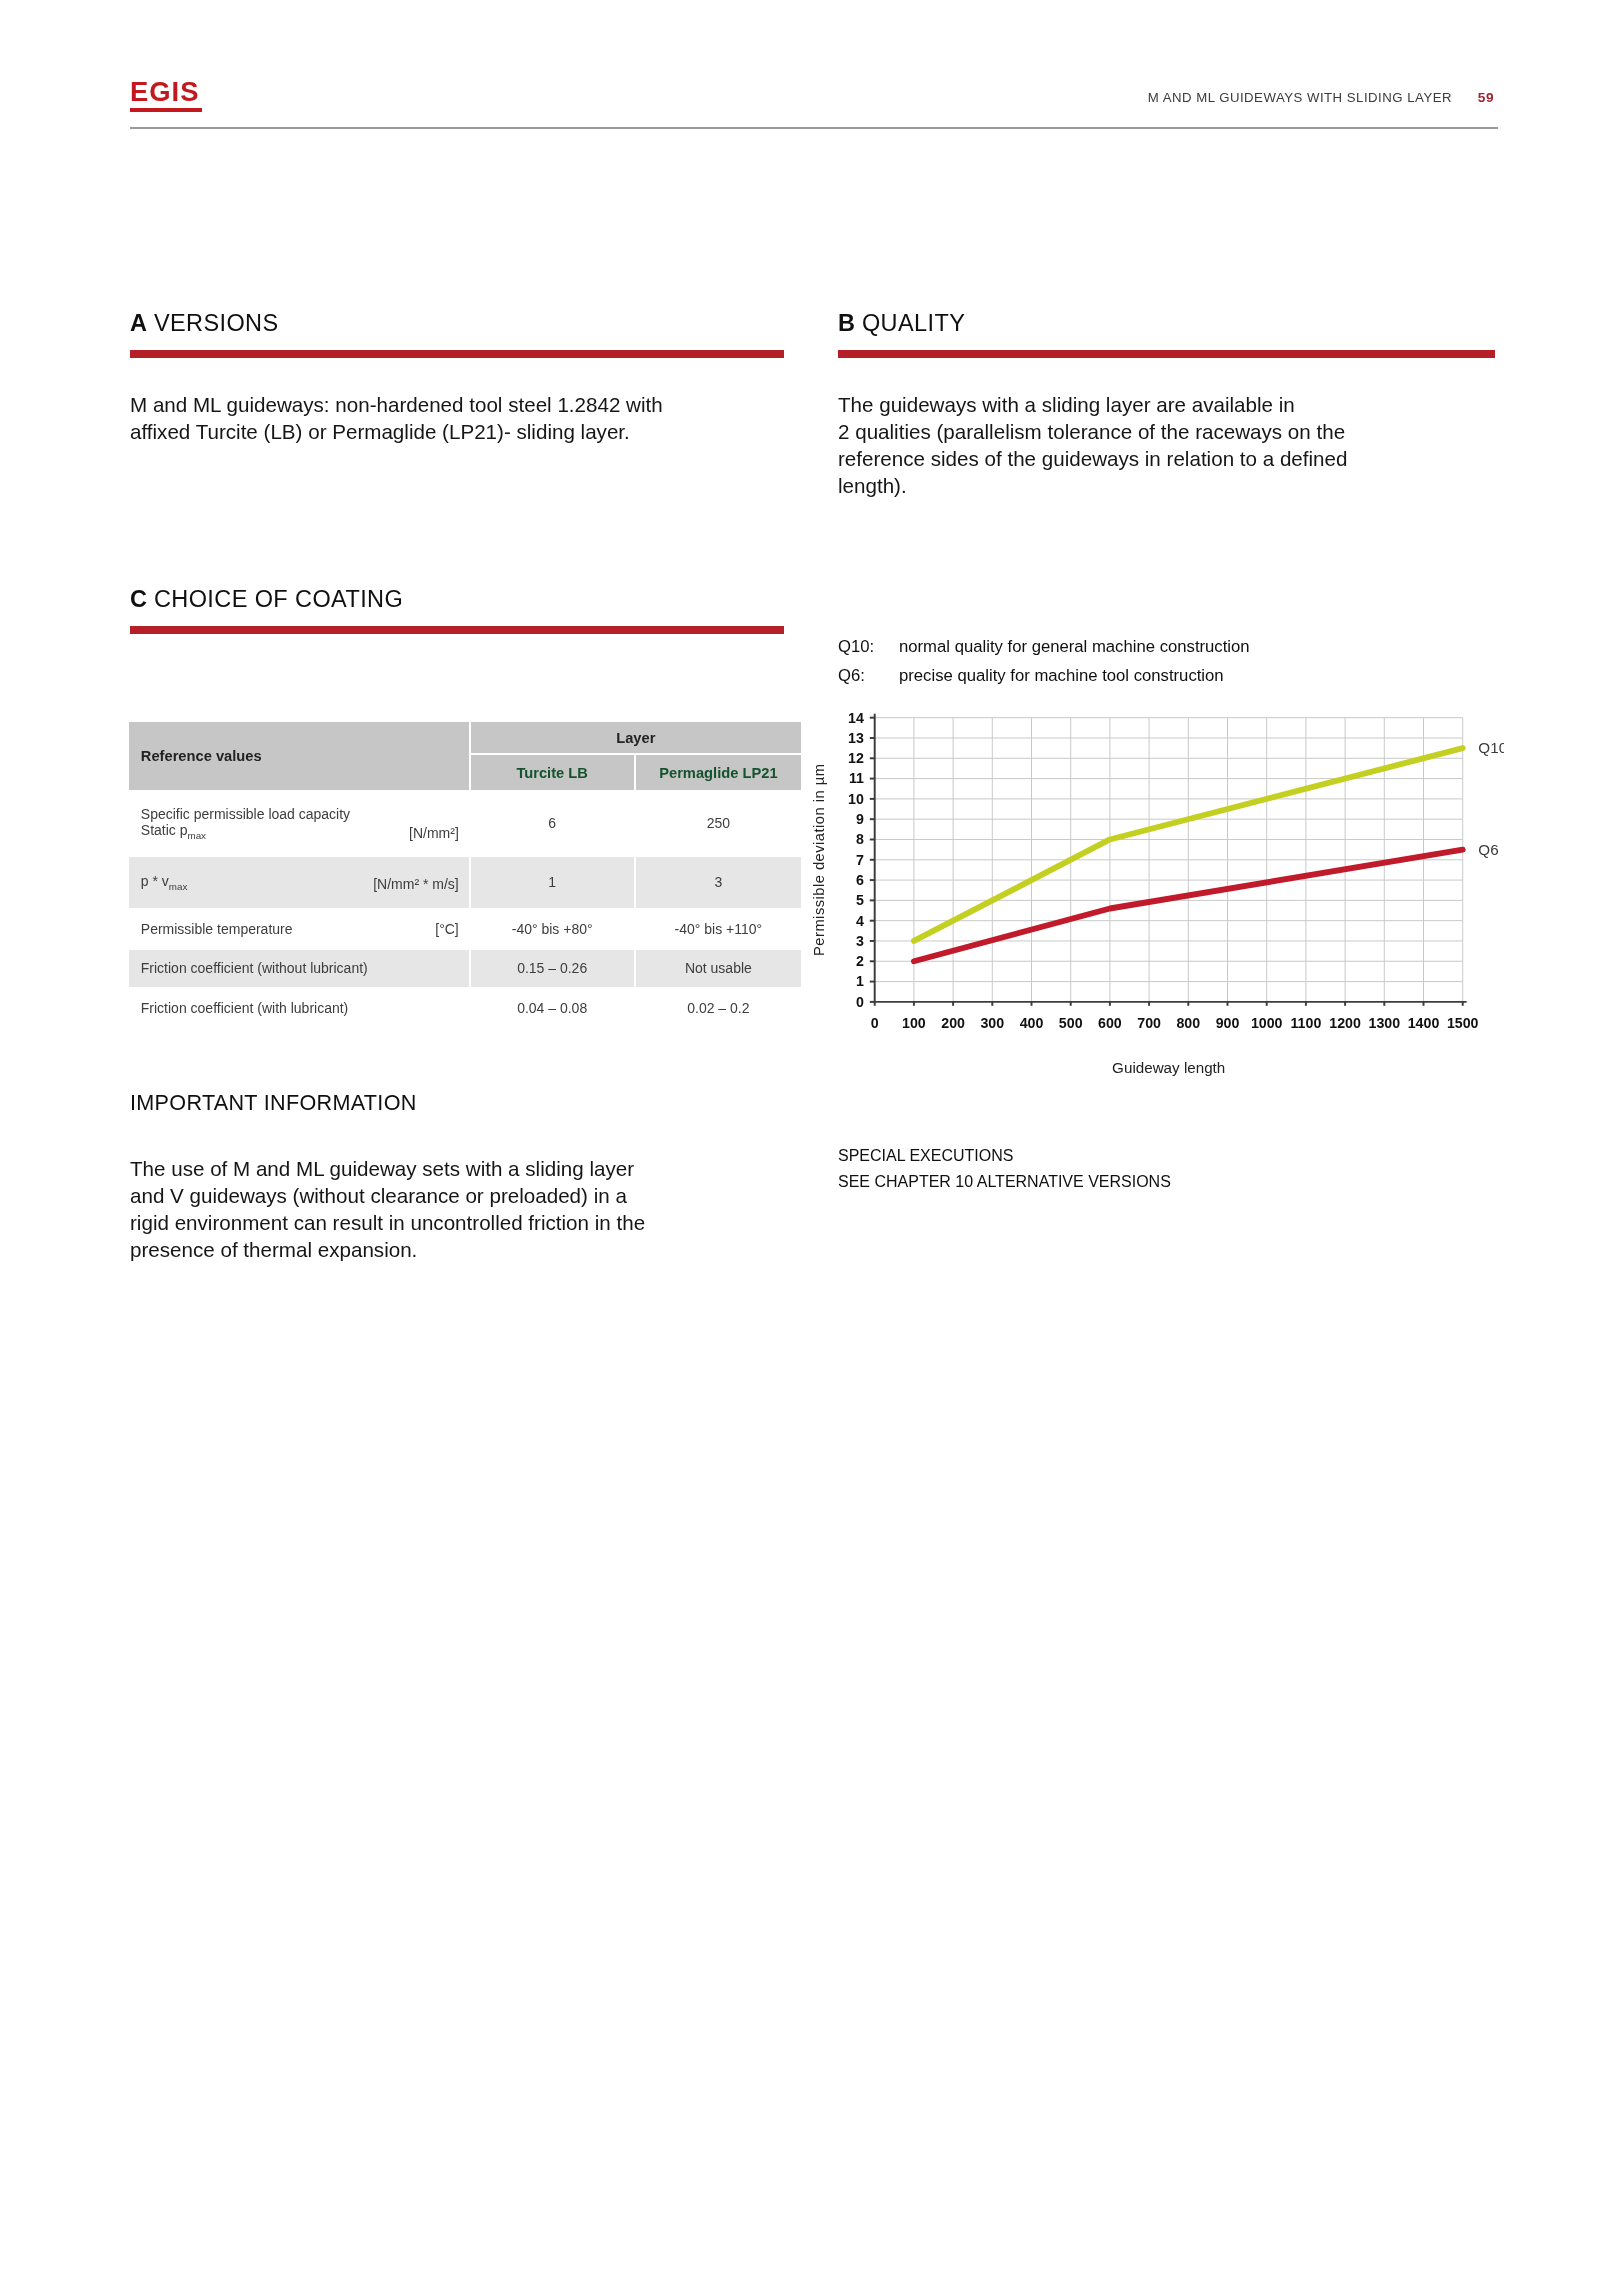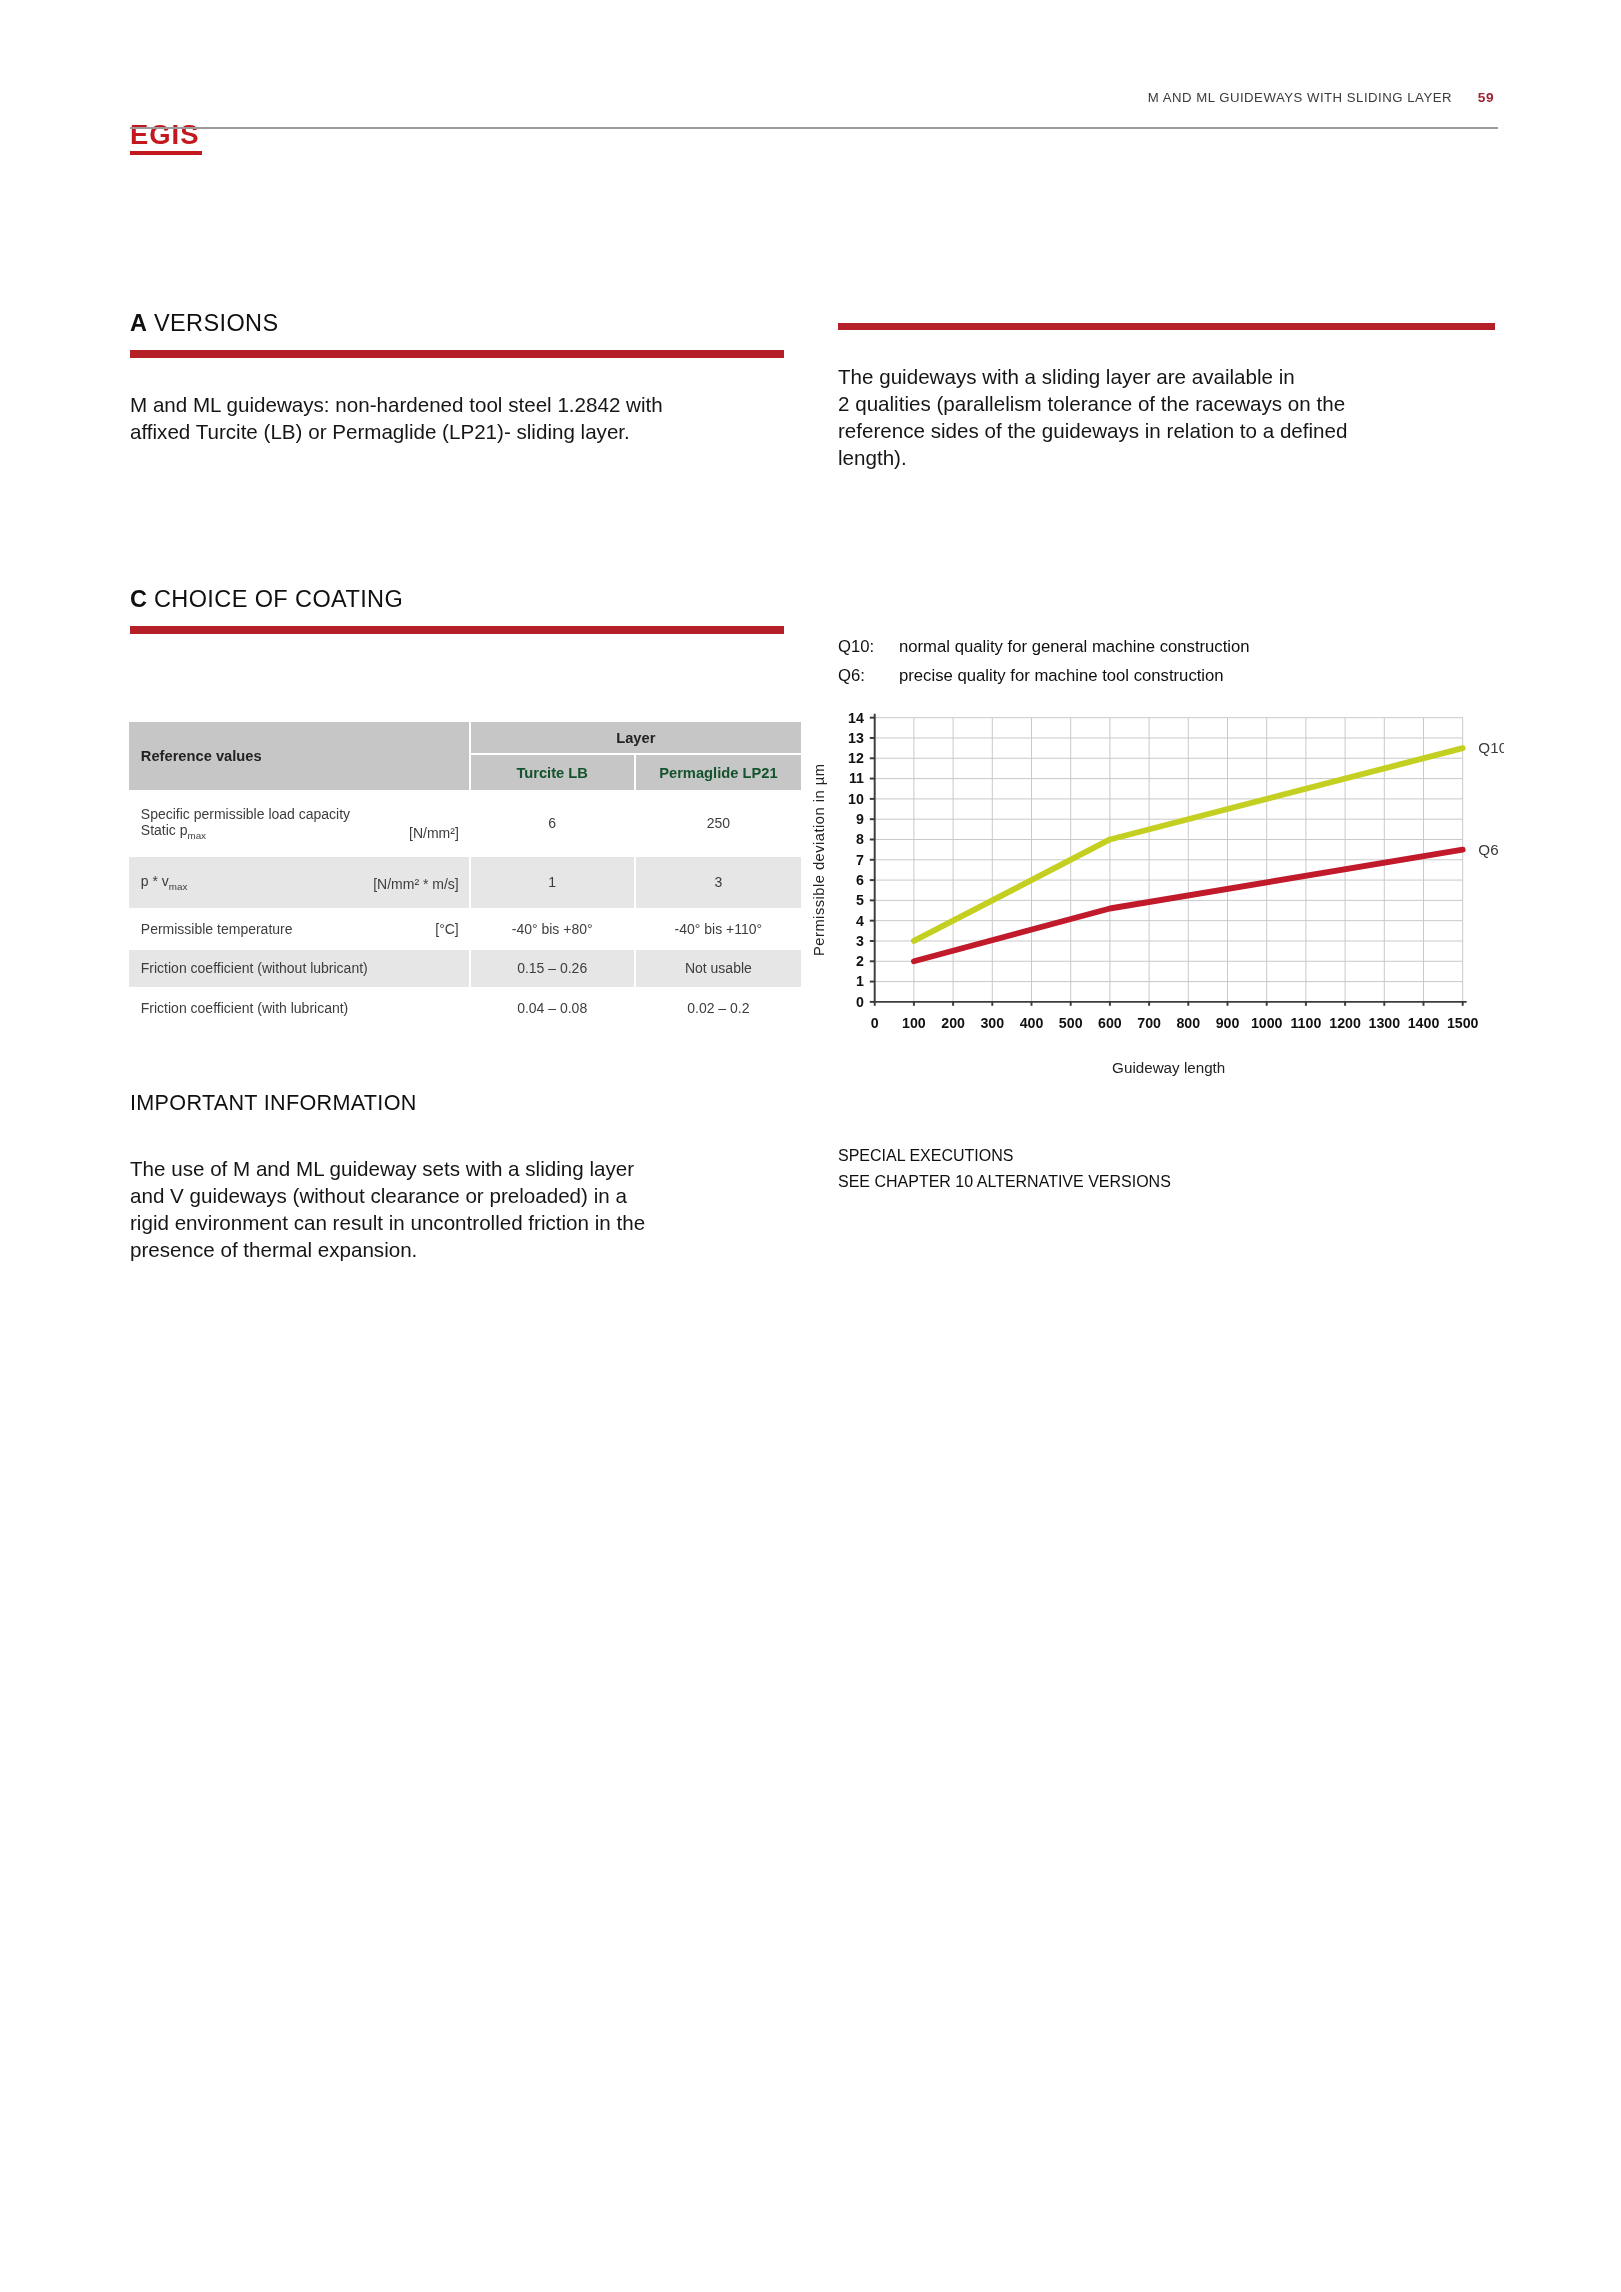--- a/index.html
+++ b/index.html
@@ -2,21 +2,21 @@
 <html><head>
 <meta charset="utf-8">
 <style>
   html,body{margin:0;padding:0;background:#fff;}
   .page{position:relative;width:1621px;height:2293px;background:#ffffff;overflow:hidden;
         font-family:"Liberation Sans","DejaVu Sans",sans-serif;color:#111;}
 
   
   .logo{position:absolute;left:130px;top:78px;font-size:27.4px;font-weight:800;
         color:var(--logo);letter-spacing:1px;line-height:1;
-        border-bottom:4.9px solid var(--logo);padding:0 2.9px 2.9px 0;margin-top:43px;}
+        border-bottom:4.9px solid var(--logo);padding:0 2.9px 2.9px 0;}
   .header-right{position:absolute;top:90px;right:127px;font-size:13.2px;letter-spacing:0.5px;color:#3b3b3b;}
   .page-number{color:var(--pagenum);font-weight:bold;margin-left:21.6px;font-size:13.7px;}
   .rule{position:absolute;top:127px;left:130px;right:123px;border-top:2px solid #9b9b9b;}
 
   
   .sec{position:absolute;}
   .sec-a{left:130px;top:310px;width:654px;}
   .sec-b{left:838px;top:310px;width:657px;}
   .sec-c{left:130px;top:586px;width:654px;}
   .sec-title{margin:0;font-size:23.5px;font-weight:400;letter-spacing:0.4px;color:#101010;line-height:27.4px;}
@@ -64,20 +64,21 @@
   <div class="rule"></div>
 
   <section class="sec sec-a">
     <h2 class="sec-title"><b>A</b> <span>VERSIONS</span></h2>
     <div class="redbar"></div>
     <p class="body">M and ML guideways: non-hardened tool steel 1.2842 with
 affixed Turcite (LB) or Permaglide (LP21)- sliding layer.</p>
   </section>
 
   <section class="sec sec-b">
+    <h2 class="sec-title"><b>B</b> <span>QUALITY</span></h2>
     <div class="redbar"></div>
     <p class="body">The guideways with a sliding layer are available in
 2 qualities (parallelism tolerance of the raceways on the
 reference sides of the guideways in relation to a defined
 length).</p>
   </section>
 
   <section class="sec sec-c">
     <h2 class="sec-title"><b>C</b> <span>CHOICE OF COATING</span></h2>
     <div class="redbar"></div>

